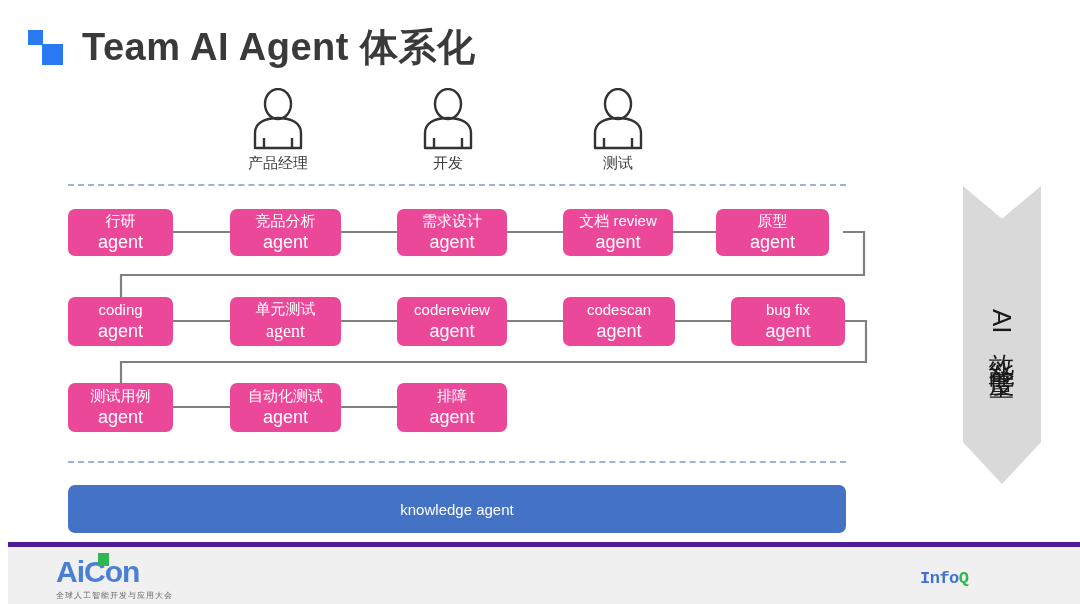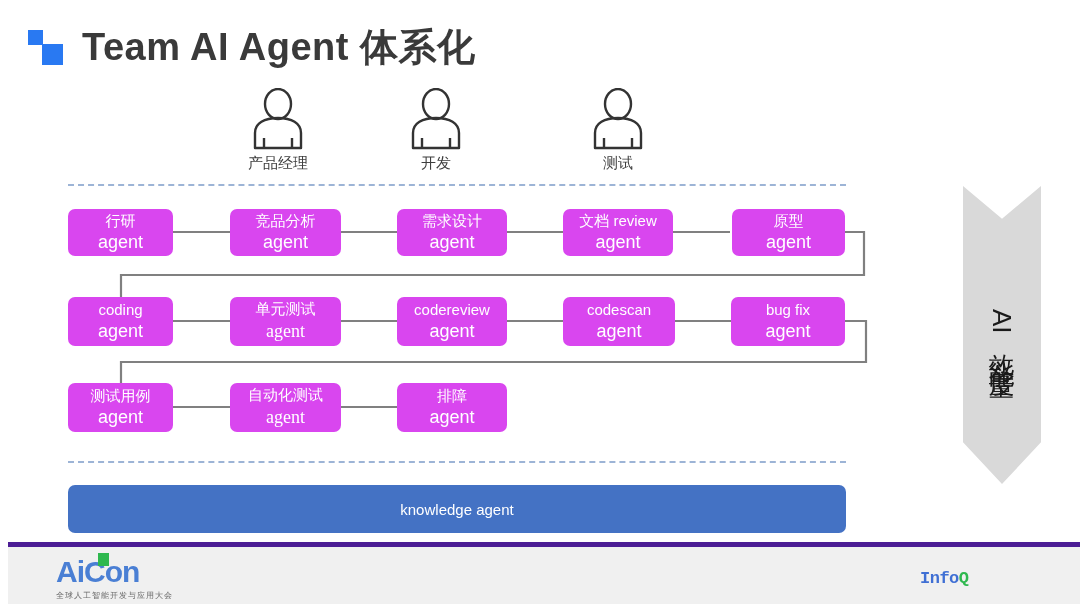--- a/index.html
+++ b/index.html
@@ -85,21 +85,21 @@
     position: absolute;
     left: 68px;
     width: 778px;
     height: 0;
     border-top: 2px dashed #9db4d6;
   }
 
   
   .agent-box {
     position: absolute;
-    background: #d946ef;
+    background: #ec4899;
     border-radius: 7px;
     color: #ffffff;
     display: flex;
     flex-direction: column;
     align-items: center;
     justify-content: center;
     text-align: center;
     line-height: 1.28;
     box-sizing: border-box;
     z-index: 3;
@@ -247,21 +247,21 @@
   <div class="persona" style="left:218px; top:88px;">
     <svg class="persona-icon" width="58" height="62" viewBox="0 0 58 62">
       <ellipse cx="29" cy="16" rx="13" ry="15" fill="none" stroke="#333" stroke-width="2.4"></ellipse>
       <path d="M6 60 L6 45 C6 35 15.5 30 29 30 C42.5 30 52 35 52 45 L52 60 Z" fill="none" stroke="#333" stroke-width="2.4" stroke-linejoin="round"></path>
       <line x1="15" y1="60" x2="15" y2="50" stroke="#333" stroke-width="2.4"></line>
       <line x1="43" y1="60" x2="43" y2="50" stroke="#333" stroke-width="2.4"></line>
     </svg>
     <div class="persona-label">产品经理</div>
   </div>
 
-  <div class="persona" style="left:376px; top:88px;">
+  <div class="persona" style="left:388px; top:88px;">
     <svg class="persona-icon" width="58" height="62" viewBox="0 0 58 62">
       <ellipse cx="29" cy="16" rx="13" ry="15" fill="none" stroke="#333" stroke-width="2.4"></ellipse>
       <path d="M6 60 L6 45 C6 35 15.5 30 29 30 C42.5 30 52 35 52 45 L52 60 Z" fill="none" stroke="#333" stroke-width="2.4" stroke-linejoin="round"></path>
       <line x1="15" y1="60" x2="15" y2="50" stroke="#333" stroke-width="2.4"></line>
       <line x1="43" y1="60" x2="43" y2="50" stroke="#333" stroke-width="2.4"></line>
     </svg>
     <div class="persona-label">开发</div>
   </div>
 
   <div class="persona" style="left:558px; top:88px;">
@@ -306,21 +306,21 @@
     <span class="l2">agent</span>
   </div>
   <div class="agent-box" style="left:397px; top:209px; width:110px; height:47px;">
     <span class="l1">需求设计</span>
     <span class="l2">agent</span>
   </div>
   <div class="agent-box" style="left:563px; top:209px; width:110px; height:47px;">
     <span class="l1">文档 review</span>
     <span class="l2">agent</span>
   </div>
-  <div class="agent-box" style="left:732px; top:209px; width:113px; height:47px;">
+  <div class="agent-box" style="left:716px; top:209px; width:113px; height:47px;">
     <span class="l1">原型</span>
     <span class="l2">agent</span>
   </div>
 
   <div class="agent-box" style="left:68px; top:297px; width:105px; height:49px;">
     <span class="l1">coding</span>
     <span class="l2">agent</span>
   </div>
   <div class="agent-box" style="left:230px; top:297px; width:111px; height:49px;font-family:Liberation Serif, serif;">
     <span class="l1">单元测试</span>
@@ -336,21 +336,21 @@
   </div>
   <div class="agent-box" style="left:731px; top:297px; width:114px; height:49px;">
     <span class="l1">bug fix</span>
     <span class="l2">agent</span>
   </div>
 
   <div class="agent-box" style="left:68px; top:383px; width:105px; height:49px;">
     <span class="l1">测试用例</span>
     <span class="l2">agent</span>
   </div>
-  <div class="agent-box" style="left:230px; top:383px; width:111px; height:49px;font-family:Liberation Serif, serif;">
+  <div class="agent-box" style="left:230px; top:383px; width:111px; height:49px;">
     <span class="l1">自动化测试</span>
     <span class="l2">agent</span>
   </div>
   <div class="agent-box" style="left:397px; top:383px; width:110px; height:49px;">
     <span class="l1">排障</span>
     <span class="l2">agent</span>
   </div>
 
   <div class="knowledge-bar">
     <span>knowledge agent</span>

